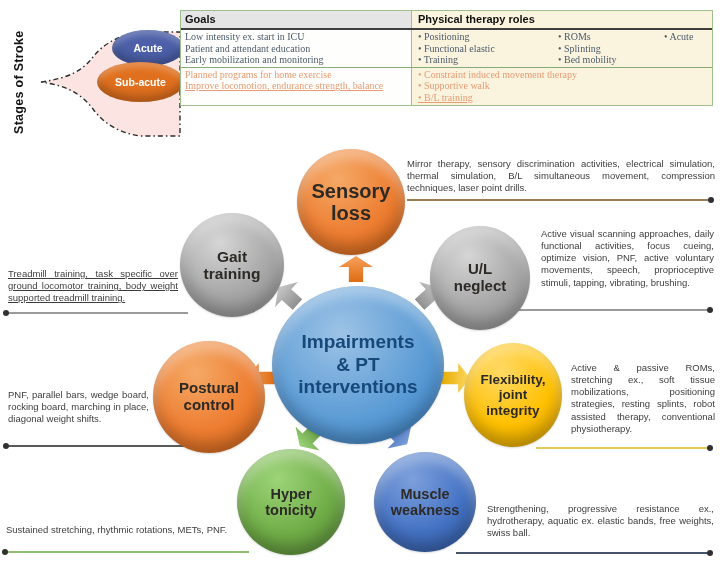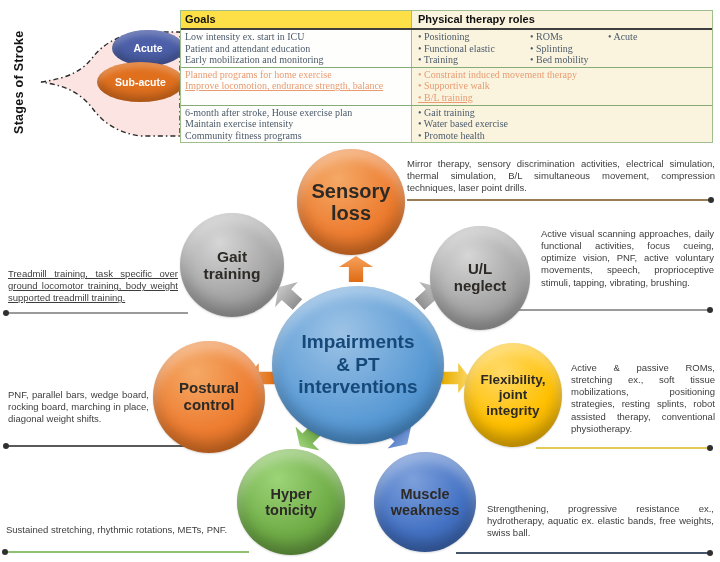--- a/index.html
+++ b/index.html
@@ -16,31 +16,31 @@
     box-shadow:inset 0 -6px 8px rgba(0,0,0,.25), inset 0 5px 6px rgba(255,255,255,.25);}
   .stage-acute{left:112px;top:30px;width:72px;height:36px;background:#4C5FA8;}
   .stage-subacute{left:97px;top:62px;width:87px;height:40px;background:#E0701E;}
   .stage-chronic{left:110px;top:100px;width:74px;height:39px;background:#4D4A22;}
 
   
   .tbl{position:absolute;left:180px;top:10px;width:531px;z-index:3;background:#fff;
     border:1px solid #9fbe8e;font-family:"Liberation Serif",serif;font-size:10px;color:#4d5b6b;}
   .thead{display:grid;grid-template-columns:230px 1fr;border-bottom:2px solid #3f3f3f;
     font-family:"Liberation Sans",sans-serif;font-weight:bold;font-size:11px;color:#101010;}
-  .h-goals{background:#fde047;padding:2px 4px 3px;}
+  .h-goals{background:#e5e5e5;padding:2px 4px 3px;}
   .h-roles{background:#FAF4DF;padding:2px 6px 3px;border-left:1px solid #9fbe8e;}
   .trow{display:grid;grid-template-columns:230px 1fr;}
   .trow + .trow{border-top:1px solid #86ab77;}
   .goals-cell{padding:1px 4px;background:#FEFEFC;}
   .roles-cell{padding:1px 6px;background:#FAF4DF;border-left:1px solid #9fbe8e;}
   .tline{line-height:11.6px;white-space:nowrap;}
   .subacute .tline{color:#E89B72;}
   .u{text-decoration:underline;}
   .blt::before{content:"• ";}
-  .r3{display:flex;}
+  .r3{display:flex;gap:28px;}
   .r3 .c1{width:112px;}
   .r3 .c2{width:78px;}
 
   
   .node{position:absolute;border-radius:50%;display:flex;align-items:center;justify-content:center;
     text-align:center;font-weight:bold;color:#2d2a26;white-space:pre-line;line-height:1.12;z-index:3;
     box-shadow:inset 0 -10px 14px rgba(0,0,0,.22), inset 0 10px 12px rgba(255,255,255,.38), 0 1px 2px rgba(0,0,0,.15);}
   .n-orange{background:radial-gradient(circle at 38% 28%,#F5A966,#ED7D31 55%,#C55F15 100%);}
   .n-gray{background:radial-gradient(circle at 38% 28%,#D6D6D6,#A6A6A6 55%,#8C8C8C 100%);}
   .n-yellow{background:radial-gradient(circle at 38% 28%,#FFD966,#FFC000 55%,#D29B00 100%);}
@@ -143,32 +143,20 @@
         <div class="tline">Planned programs for home exercise</div>
         <div class="tline u">Improve locomotion, endurance strength, balance</div>
       </div>
       <div class="roles-cell">
         <div class="tline blt">Constraint induced movement therapy</div>
         <div class="tline blt">Supportive walk</div>
         <div class="tline blt u">B/L training</div>
       </div>
     </div>
 
-    <div class="trow">
-      <div class="goals-cell">
-        <div class="tline">6-month after stroke, House exercise plan</div>
-        <div class="tline">Maintain exercise intensity</div>
-        <div class="tline">Community fitness programs</div>
-      </div>
-      <div class="roles-cell">
-        <div class="tline blt">Gait training</div>
-        <div class="tline blt">Water based exercise</div>
-        <div class="tline blt">Promote health</div>
-      </div>
-    </div>
   </div>
 
   <div class="rule dot-right" id="rule-sensory"></div>
   <div class="rule dot-right" id="rule-ul"></div>
   <div class="rule dot-left" id="rule-gait"></div>
   <div class="rule dot-left" id="rule-postural"></div>
   <div class="rule dot-right" id="rule-flex"></div>
   <div class="rule dot-left" id="rule-hyper"></div>
   <div class="rule dot-right" id="rule-muscle"></div>
 

